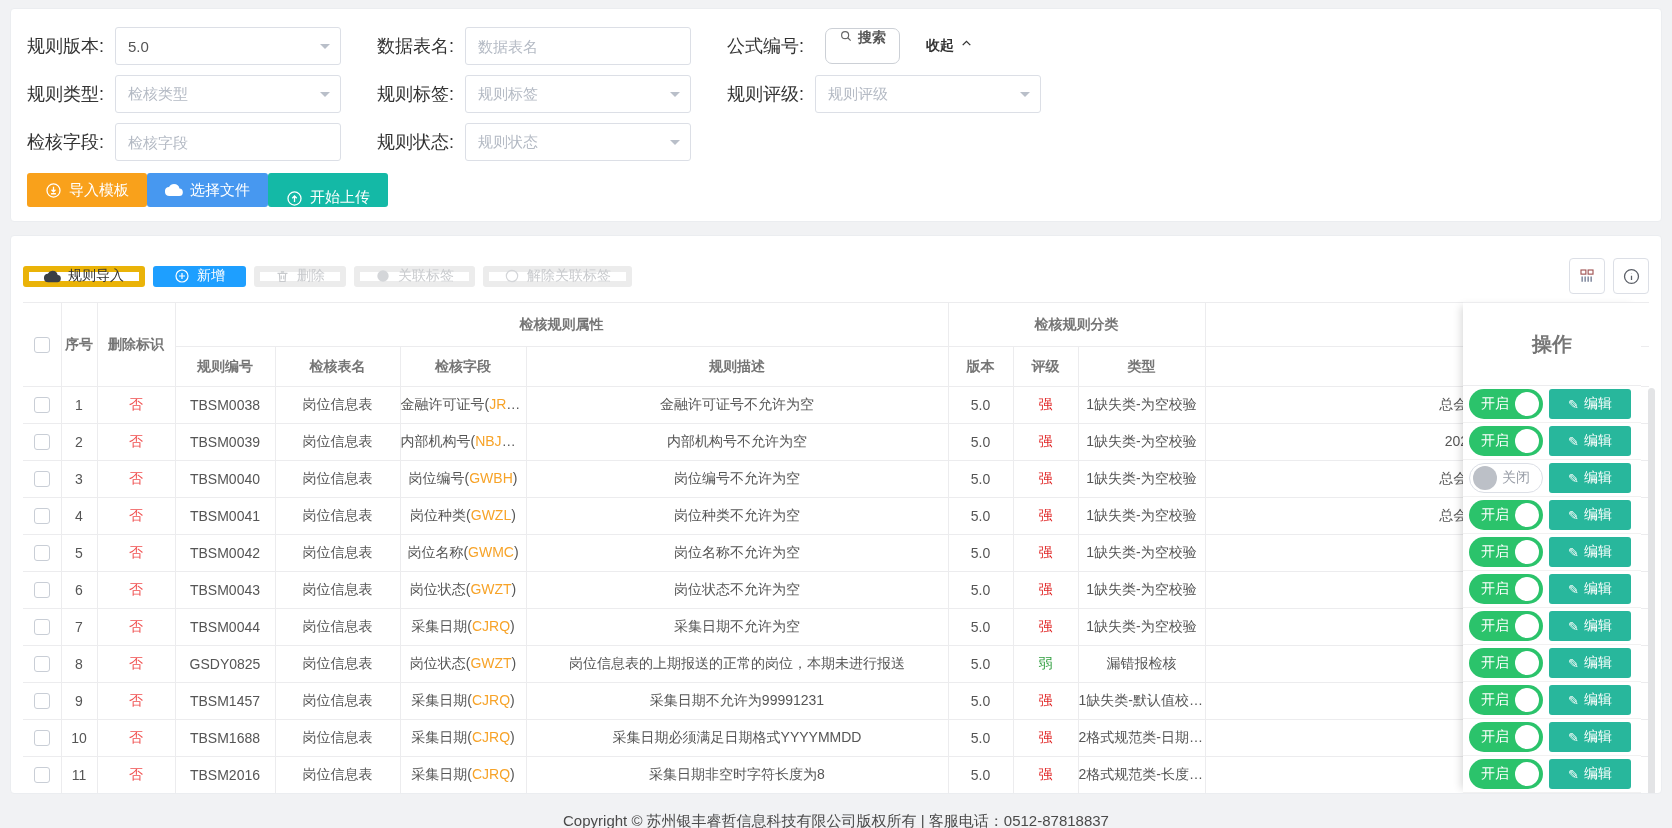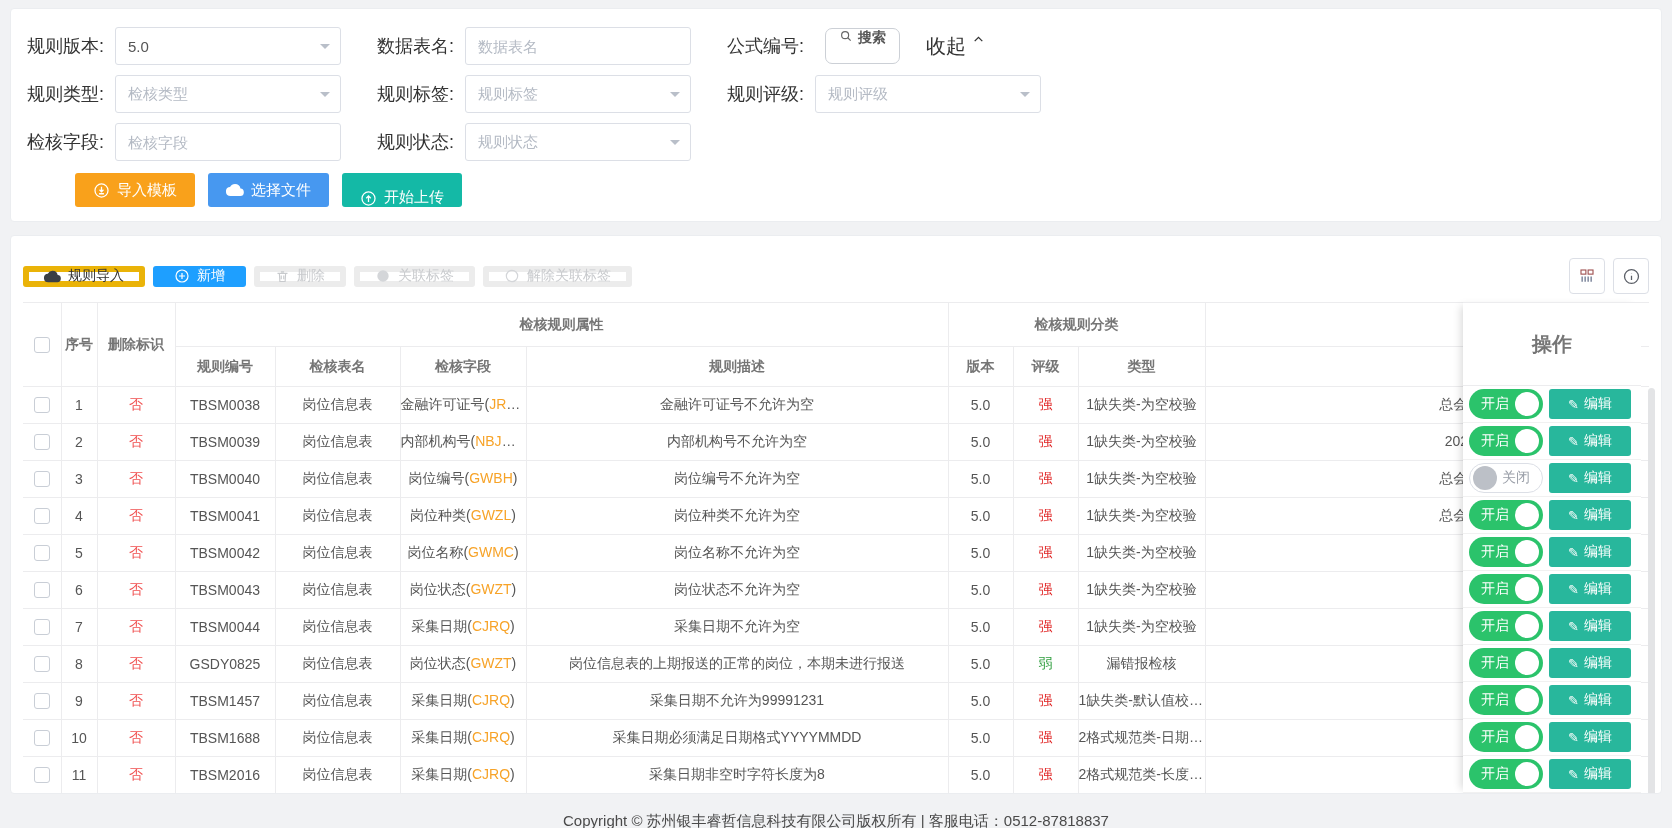--- a/index.html
+++ b/index.html
@@ -22,22 +22,22 @@
              background:#fff; display:flex; align-items:center; padding:0 28px 0 12px; font-size:15px; }
   .control .sel-text { color:#555; }
   .control .sel-text.placeholder { color:#b4bac4; }
   .control .arrow { position:absolute; right:10px; top:16px; width:0; height:0;
                     border:5px solid transparent; border-top-color:#b9bfc9; }
   input.text-input { width:226px; height:38px; border:1px solid #dcdfe6; border-radius:3px;
                      padding:0 12px; font-size:15px; color:#555; font-family:inherit; outline:none; }
   input.text-input::placeholder { color:#b4bac4; }
   .search-btn { display:flex; align-items:flex-start; gap:5px; height:36px; padding:0 13px; margin-left:10px;
                 background:#fff; border:1px solid #ccd0d6; border-radius:7px; font-size:14px; color:#555; cursor:pointer;font-weight:bold; }
-  .collapse-link { display:flex; align-items:flex-start; gap:6px; margin-left:26px; font-size:20px; color:#333; cursor:pointer; }
-  .upload-row { display:flex; gap:13px; margin-top:12px;margin-left:48px; }
+  .collapse-link { display:flex; align-items:flex-start; gap:6px; margin-left:26px; font-size:14px; color:#333; cursor:pointer;font-weight:bold; }
+  .upload-row { display:flex; gap:0; margin-top:12px; }
   .upload-btn { display:flex; align-items:center; justify-content:center; gap:7px; height:34px;
                 border:none; border-radius:3px; color:#fff; font-size:15px; padding:0 18px; cursor:pointer; font-family:inherit; }
   .upload-btn.orange { background:var(--accent_orange,#f9a11b); }
   .upload-btn.blue   { background:var(--accent_blue,#4798f0); }
   .upload-btn.teal   { background:var(--accent_teal,#14b9a6);align-items:flex-end; }
 
   
   .table-panel { position:relative; margin:13px 10px 0; padding:22px 12px 0; height:559px; overflow:hidden; }
   .toolbar { display:flex; align-items:center; }
   .tb-btn { display:flex; align-items:center; gap:7px; height:21px; padding:0 15px; margin-right:8px;

